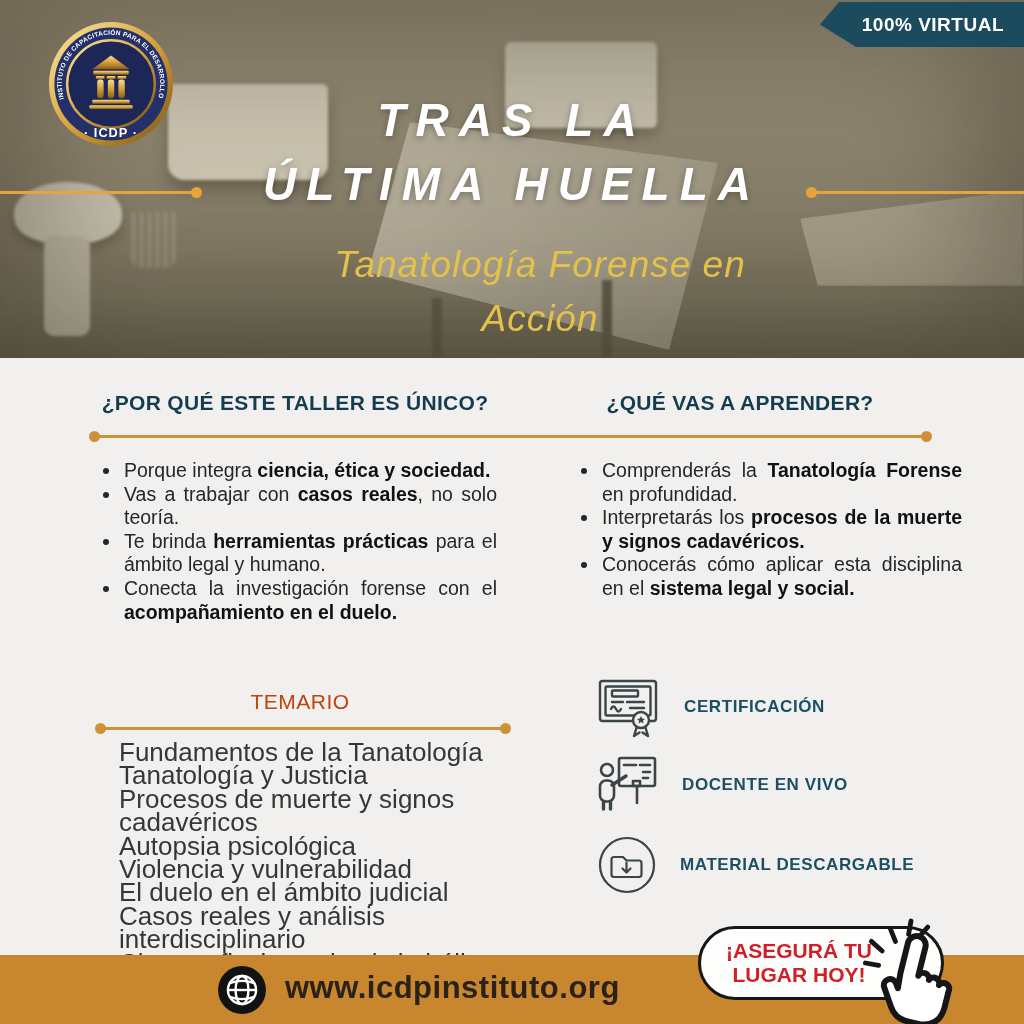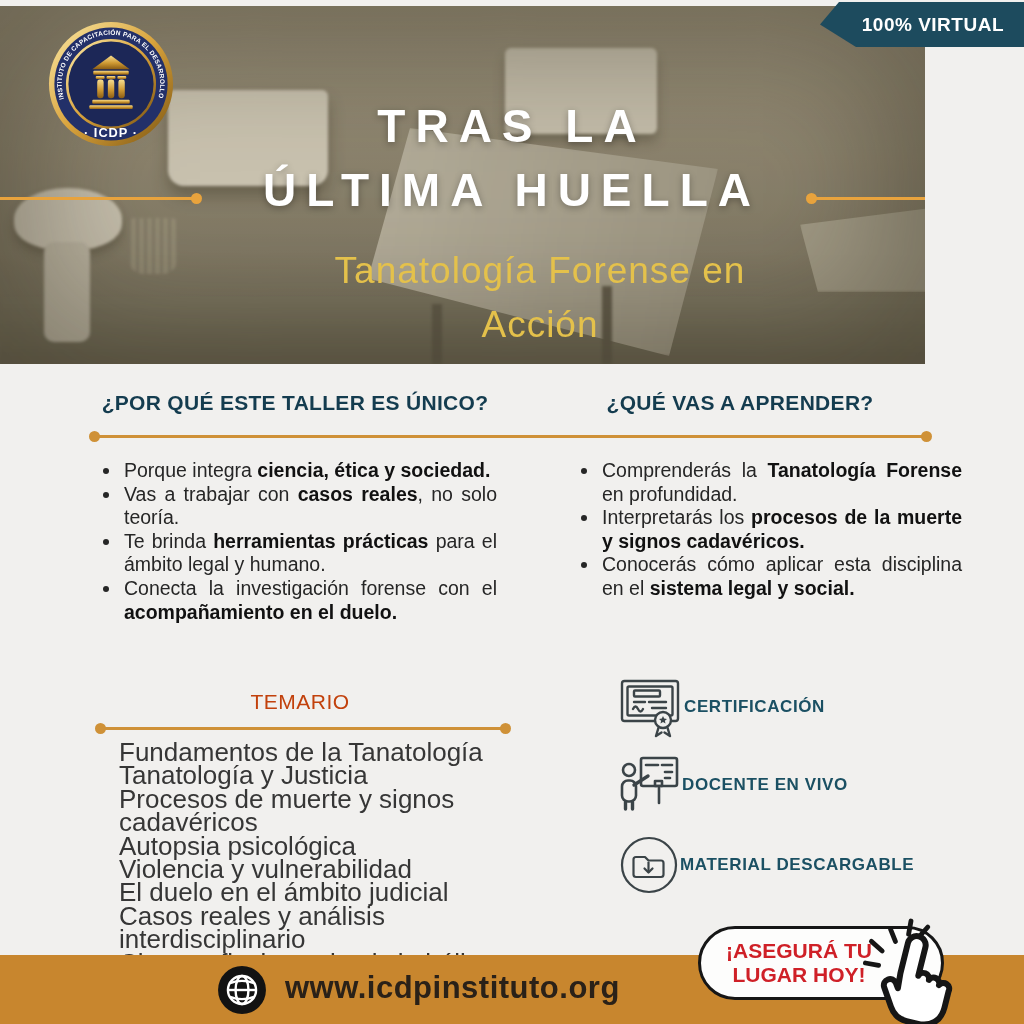--- a/index.html
+++ b/index.html
@@ -4,22 +4,23 @@
 <style>
   html,body{margin:0;padding:0;}
   body{
     width:1024px;height:1024px;position:relative;overflow:hidden;
     font-family:"Liberation Sans",sans-serif;
     background:#f1f0ee;
   }
   .poster{position:absolute;inset:0;}
   
   .hero{
-    position:absolute;top:6px;left:0;width:925px;height:358px;overflow:hidden;
+    position:absolute;top:0;left:0;width:1024px;height:358px;overflow:hidden;
     background:linear-gradient(180deg,#9d957f 0%,#908873 40%,#837c68 68%,#6e6956 100%);
+    font-style:italic;
   }
   .hero .shape{position:absolute;filter:blur(1.5px);}
   .floor-shape{left:0;top:292px;width:1024px;height:66px;background:linear-gradient(#7b7662,#686350);}
   .wall-sink-left{left:168px;top:84px;width:160px;height:96px;background:#d9d3c2;border-radius:6px 6px 16px 16px;box-shadow:0 10px 16px rgba(55,50,36,.45);}
   .pedestal-bowl{left:14px;top:182px;width:108px;height:62px;background:#d5cfbe;border-radius:50% 50% 42% 42%;box-shadow:0 6px 10px rgba(55,50,36,.4);}
   .pedestal-column{left:44px;top:236px;width:46px;height:100px;background:#c7c1b0;border-radius:10px;}
   .wire-basket{left:128px;top:212px;width:50px;height:56px;border-radius:6px 6px 16px 16px;opacity:.8;
     background:repeating-linear-gradient(90deg,#847d6a 0 3px,transparent 3px 8px),#9d967f;}
   .wall-sink-mid{left:505px;top:42px;width:152px;height:86px;background:#d2ccba;border-radius:6px;box-shadow:0 8px 12px rgba(55,50,36,.35);}
   .autopsy-table{left:368px;top:122px;width:350px;height:228px;background:linear-gradient(100deg,#c0baa8,#a19b88);
@@ -66,21 +67,21 @@
   .blist.right{left:573px;width:362px;}
   .blist li{margin:0;padding-left:2px;}
   .blist b{font-weight:700;color:#111;}
 
   .temario-heading{position:absolute;top:690px;left:90px;width:420px;text-align:center;
     font-size:21px;font-weight:400;color:#c2410c;letter-spacing:.5px;}
   .temario-line{position:absolute;top:727px;left:100px;width:405px;height:3px;}
   .temario-list{position:absolute;top:741px;left:119px;width:420px;
     font-size:26px;line-height:23.4px;color:#363636;}
 
-  .feature-row{position:absolute;left:618px;width:400px;display:flex;align-items:center;}
+  .feature-row{position:absolute;left:596px;width:400px;display:flex;align-items:center;gap:22px;}
   .feature-row.r1{top:676px;}
   .feature-row.r2{top:754px;}
   .feature-row.r3{top:834px;}
   .feature-icon{flex:0 0 auto;}
   .feature-label{font-size:17px;font-weight:800;color:#1b5063;letter-spacing:.6px;}
 
   
   .footer-band{position:absolute;top:955px;left:0;width:1024px;height:69px;background:#c8862e;z-index:1;}
   .cta-pill{position:absolute;left:698px;top:926px;width:246px;height:74px;z-index:3;
     background:#fdfdfc;border:3.5px solid #161616;border-radius:40px;box-sizing:border-box;

